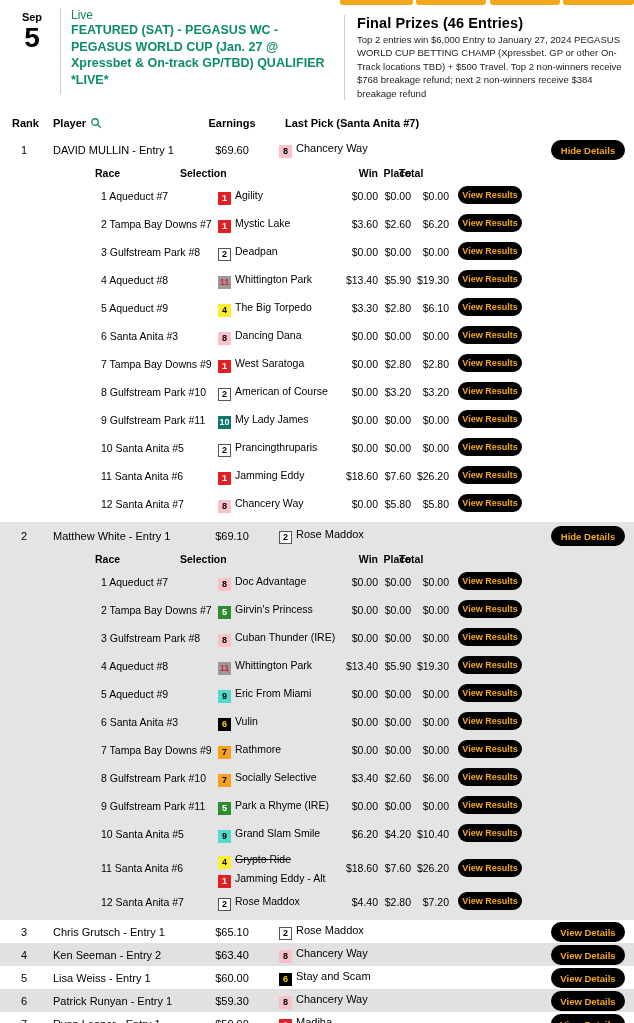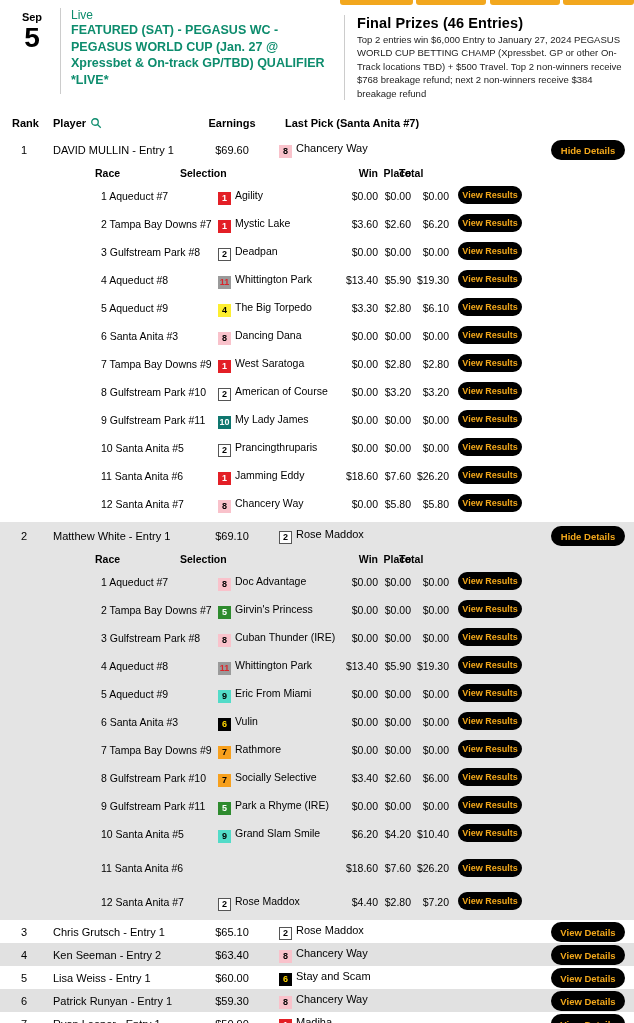--- a/index.html
+++ b/index.html
@@ -361,20 +361,24 @@
         <span class="rc selwrap">
           <span class="pick-line"><span class="cloth" style="background: rgb(82, 219, 200); color: rgb(0, 0, 0);">9</span><span class="horse">Grand Slam Smile</span></span>
         </span>
         <span class="rc money win">$6.20</span>
         <span class="rc money place">$4.20</span>
         <span class="rc money total">$10.40</span>
         <button class="pill results rc-btn">View Results</button>
       </div>
       <div class="race-row tall">
         <span class="rc race-name">11 Santa Anita #6</span>
+        <span class="rc selwrap">
+          <span class="pick-line"><span class="cloth" style="background: rgb(253, 238, 48); color: rgb(0, 0, 0);">4</span><span class="horse struck">Grypto Ride</span></span>
+          <span class="pick-line"><span class="cloth" style="background: rgb(227, 31, 38); color: rgb(255, 255, 255);">1</span><span class="horse">Jamming Eddy - Alt</span></span>
+        </span>
         <span class="rc money win">$18.60</span>
         <span class="rc money place">$7.60</span>
         <span class="rc money total">$26.20</span>
         <button class="pill results rc-btn">View Results</button>
       </div>
       <div class="race-row">
         <span class="rc race-name">12 Santa Anita #7</span>
         <span class="rc selwrap">
           <span class="pick-line"><span class="cloth" style="background: rgb(255, 255, 255); color: rgb(0, 0, 0); box-shadow: rgb(85, 85, 85) 0px 0px 0px 1px inset;">2</span><span class="horse">Rose Maddox</span></span>
         </span>

